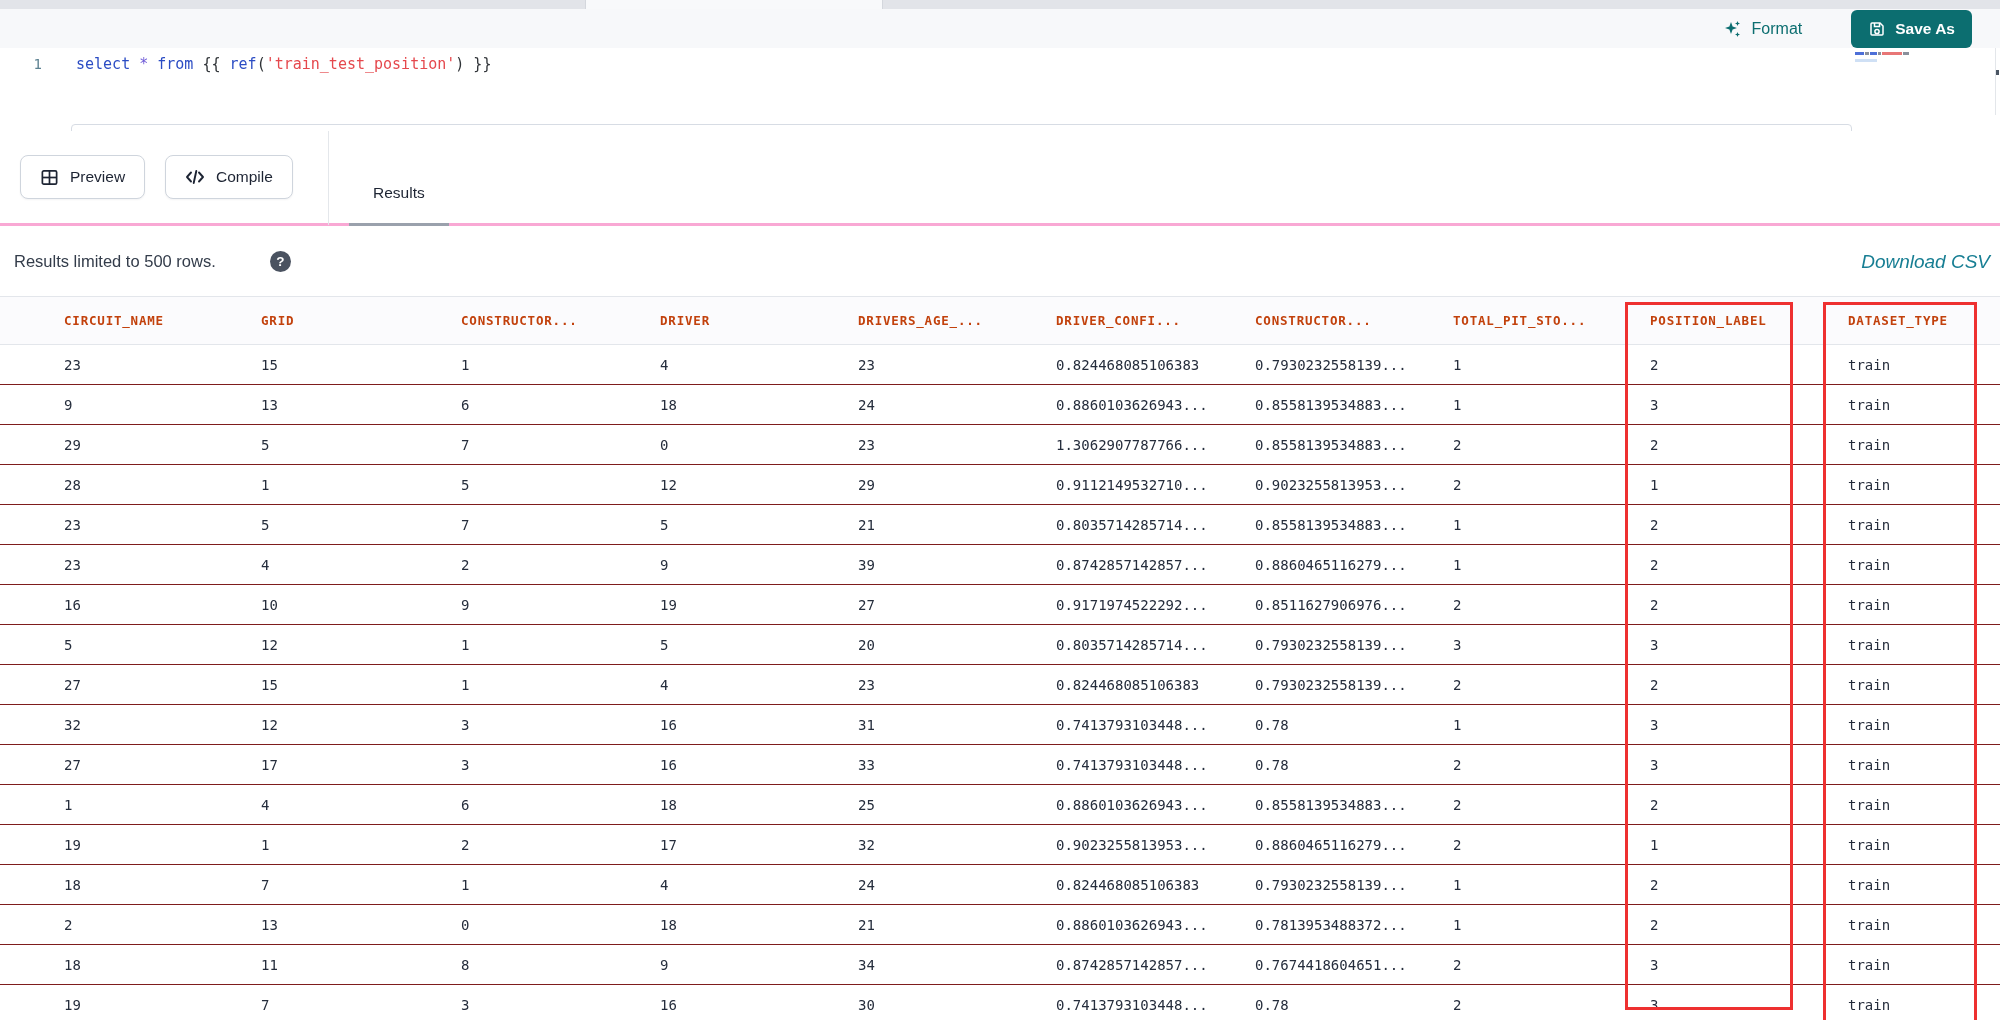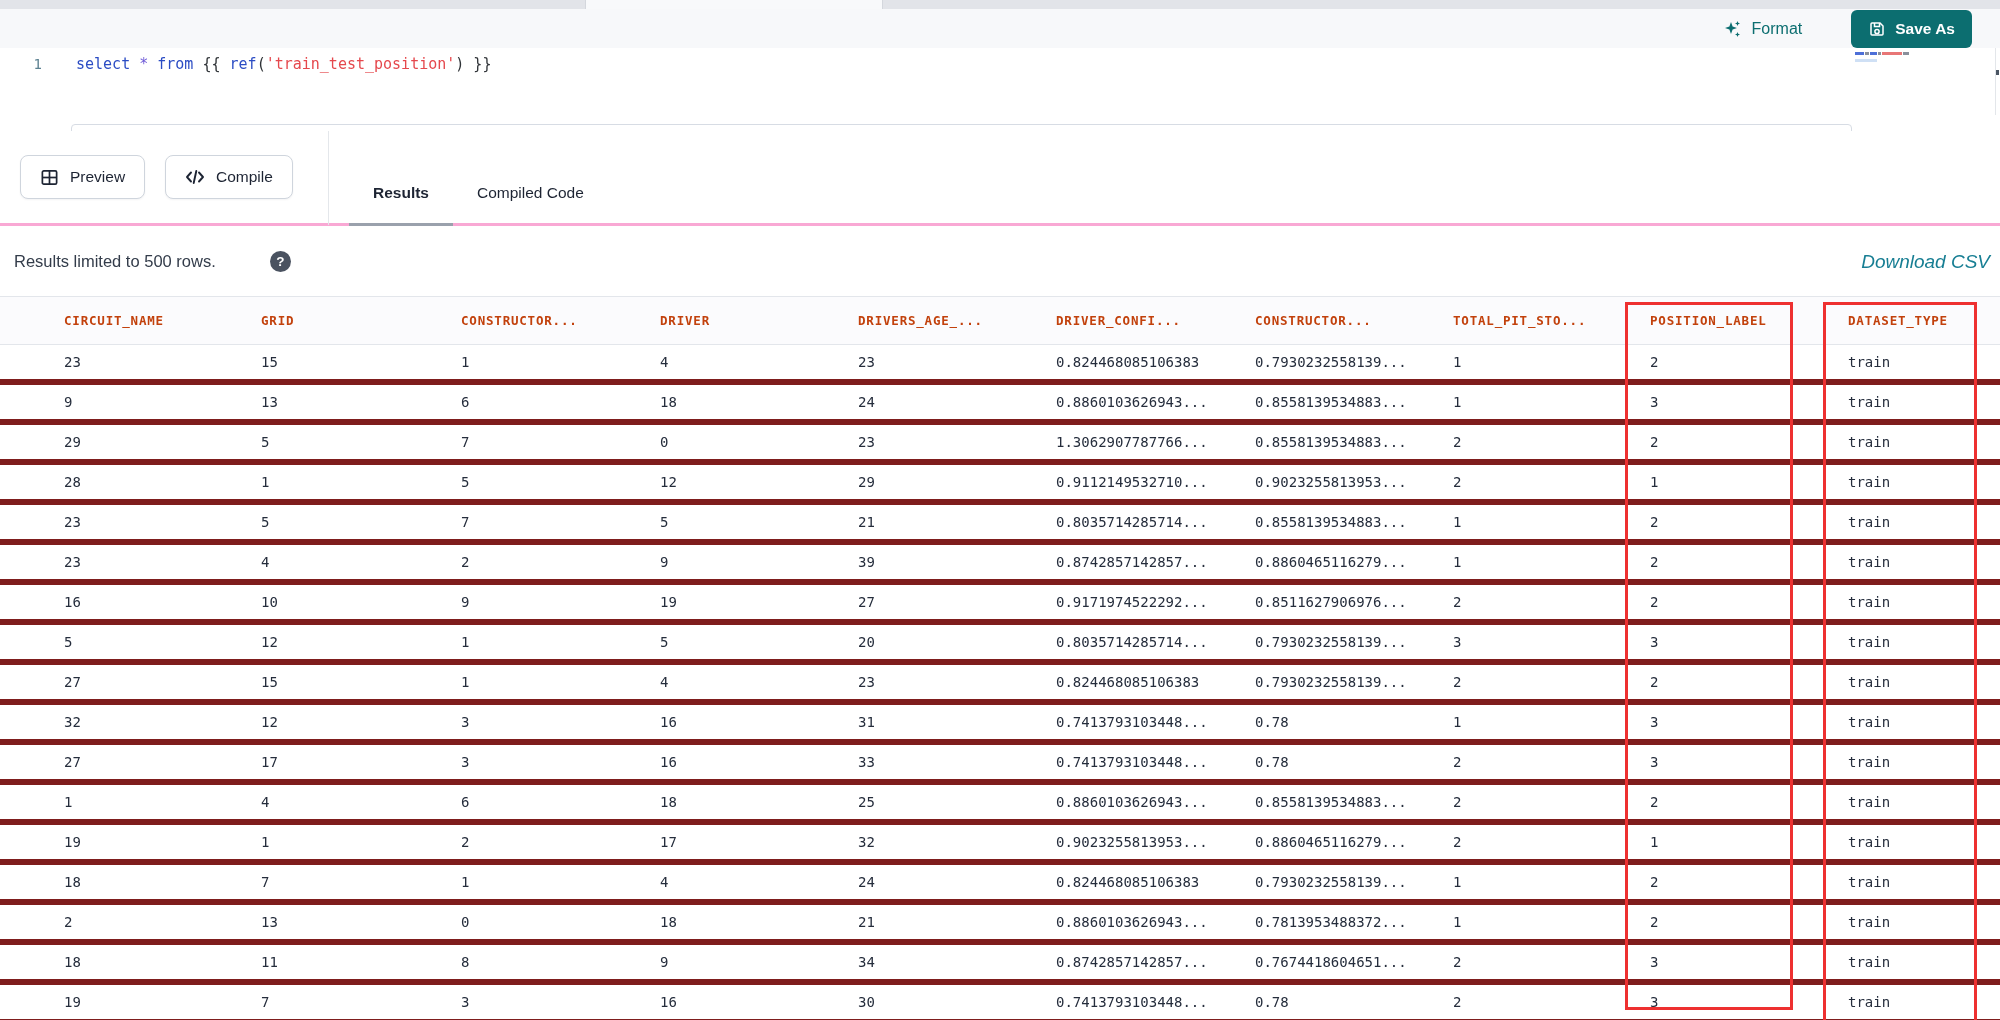--- a/index.html
+++ b/index.html
@@ -40,39 +40,39 @@
   
   .action-bar{position:absolute;left:0;top:131px;width:2000px;height:95px;background:#fff;
               border-bottom:3px solid #f9a8d4;box-sizing:border-box;}
   .btn{position:absolute;top:24px;height:44px;display:inline-flex;align-items:center;gap:11px;
        background:#fff;border:1px solid #cfd5dd;border-radius:8px;padding:0 19px;box-sizing:border-box;
        font-size:15.5px;font-weight:500;color:#1d2433;cursor:pointer;box-shadow:0 1px 2px rgba(16,24,40,.05);}
   .btn-preview{left:20px;} .btn-compile{left:165px;}
   .vdivider{position:absolute;left:328px;top:0;width:1px;height:94px;background:#e4e7eb;}
   .tabs{position:absolute;left:349px;top:29px;height:66px;display:flex;}
   .tab{position:relative;display:flex;align-items:center;padding:0 24px;font-size:15.5px;color:#1d2433;cursor:pointer;}
-  .tab.active{font-weight:700;}
+  .tab.active{font-weight:400;}
   .tab.active .tab-underline{position:absolute;left:0;right:0;bottom:0;height:3px;background:#9aa1ac;}
 
   
   .results-bar{position:absolute;left:0;top:227px;width:2000px;height:69px;background:#fff;
                display:flex;align-items:center;box-sizing:border-box;padding:0 10px 0 14px;gap:45px;}
   .results-info{font-size:16.5px;color:#333c4a;}
   .help-badge{width:21px;height:21px;border-radius:50%;background:#4a5260;color:#fff;font-size:13.5px;
               font-weight:700;display:flex;align-items:center;justify-content:center;margin-left:9px;cursor:pointer;}
   .spacer{flex:1;}
   .download-link{font-size:19px;color:var(--link);cursor:pointer;font-style:italic;}
 
   
   .results-table{position:absolute;left:0;top:296px;width:2000px;height:724px;overflow:hidden;
                  font-family:"DejaVu Sans Mono",monospace;}
   .thead{display:grid;align-items:center;height:49px;box-sizing:border-box;background:#fbfbfd;
          border-top:1px solid #e3e6eb;border-bottom:1px solid #e3e6eb;padding-left:64px;}
   .th{font-size:12.5px;font-weight:700;letter-spacing:0.8px;color:#c2410c;white-space:nowrap;overflow:hidden;}
-  .tr{display:grid;align-items:center;height:40px;box-sizing:border-box;border-bottom:6px solid #7f1d1d;padding-left:64px;}
+  .tr{display:grid;align-items:center;height:40px;box-sizing:border-box;border-bottom:1px solid #7f1d1d;padding-left:64px;}
   .td{font-size:14px;color:#252d3c;white-space:nowrap;overflow:hidden;}
 
   
   .ann-box{position:absolute;border:3px solid var(--ann-red);box-sizing:border-box;z-index:5;background:transparent;}
   .ann-box.one{left:1625px;top:302px;width:168px;height:708px;}
   .ann-box.two{left:1823px;top:302px;width:154px;height:722px;}
 
   svg{display:block;}
 </style>
 </head>
@@ -142,23 +142,20 @@
         <path d="M14 4.5 L18 9 L14 13.5"></path>
         <path d="M11.3 3 L8.7 15"></path>
       </svg>
       <span>Compile</span>
     </div>
     <div class="vdivider"></div>
     <div class="tabs">
       <div class="tab active">
         <span>Results</span>
         <div class="tab-underline"></div>
-      </div>
-      <div class="tab">
-        <span>Compiled Code</span>
       </div>
     </div>
   </div>
 
   <div class="results-bar">
     <span class="results-info">Results limited to 500 rows.</span>
     <span class="help-badge">?</span>
     <span class="spacer"></span>
     <span class="download-link">Download CSV</span>
   </div>

